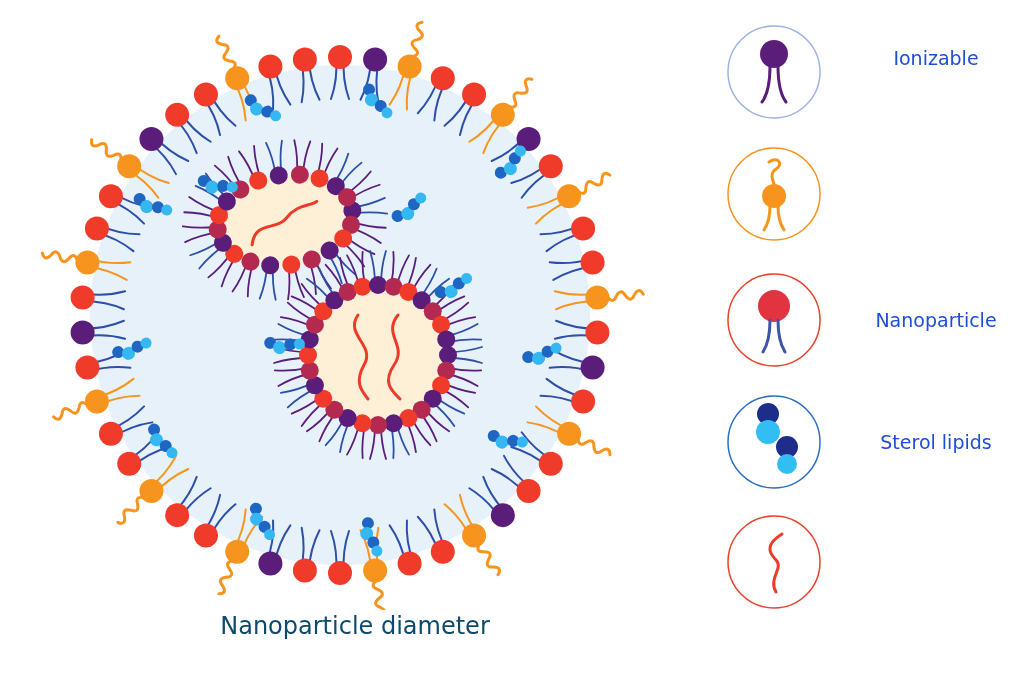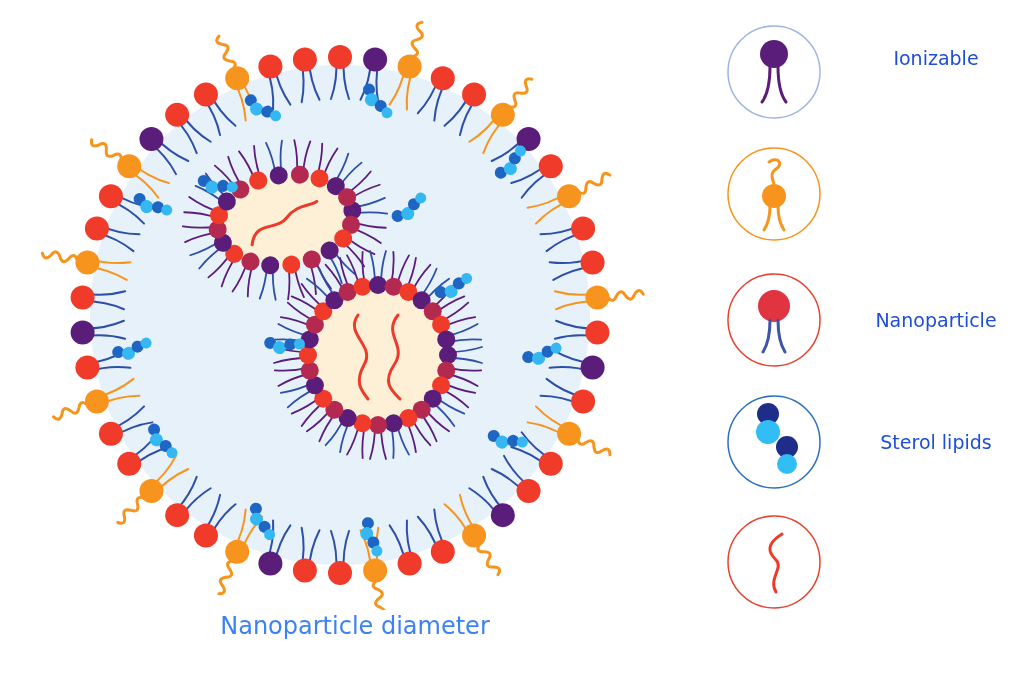--- a/index.html
+++ b/index.html
@@ -1,20 +1,20 @@
 <!DOCTYPE html>
 <html><head>
   <meta charset="utf-8">
   <style>
     html, body { margin: 0; padding: 0; background: #ffffff; }
     body { width: 1024px; height: 683px; position: relative; overflow: hidden;
            font-family: "DejaVu Sans", "Liberation Sans", sans-serif; }
     #diagram { position: absolute; left: 0; top: 0; width: 700px; height: 610px; }
     .caption { position: absolute; left: 150px; width: 410px; text-align: center;
-               color: #3b82f6; font-size: 24px; line-height: 31px; top: 611px; }
+               color: #0c4a6e; font-size: 24px; line-height: 31px; top: 611px; }
     .legend { position: absolute; left: 726px; top: 24px; width: 298px; }
     .legend-item { position: absolute; left: 0; height: 96px; width: 298px; }
     .legend-icon { position: absolute; left: 0; top: 0; width: 96px; height: 96px; }
     .legend-label { position: absolute; left: 118px; color: #1d4ed8; font-size: 19px;
                     line-height: 28px; width: 184px; text-align: center; }
   </style>
 </head>
 <body>
 
 <svg id="diagram" viewBox="0 0 700 610" xmlns="http://www.w3.org/2000/svg">

